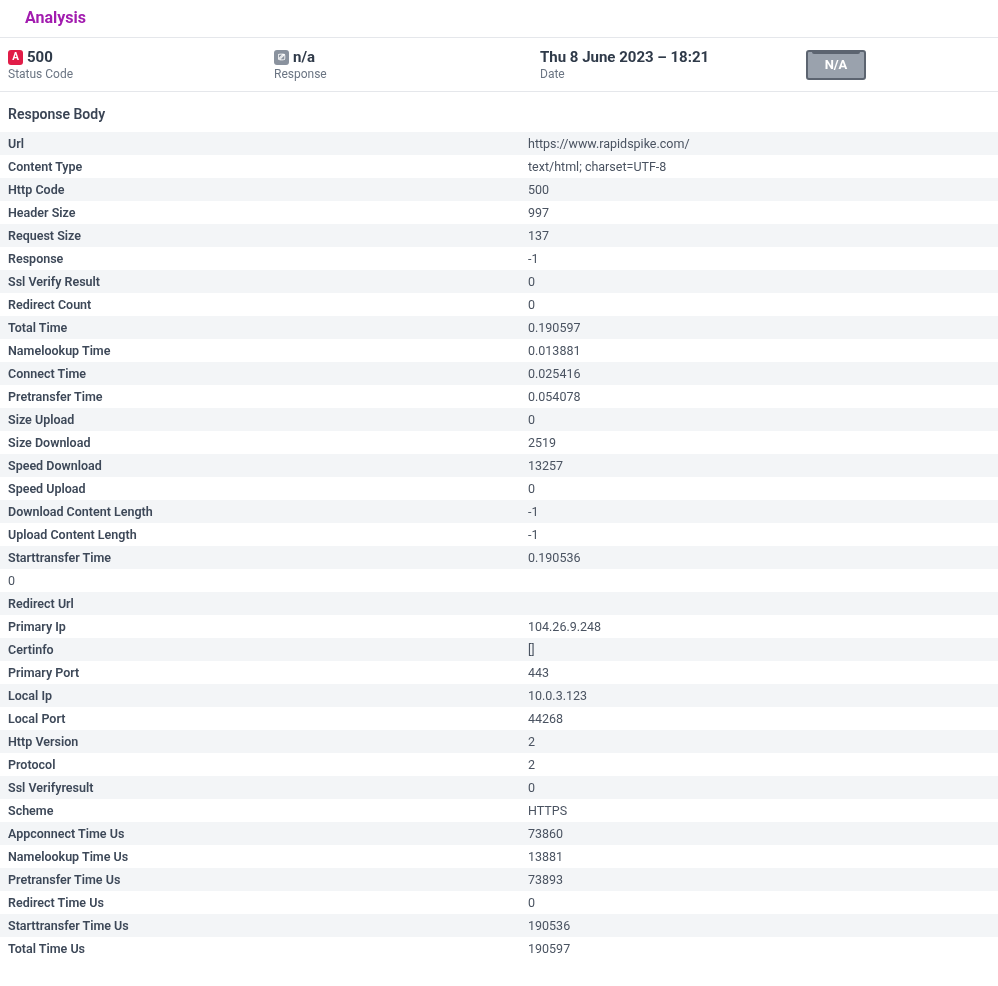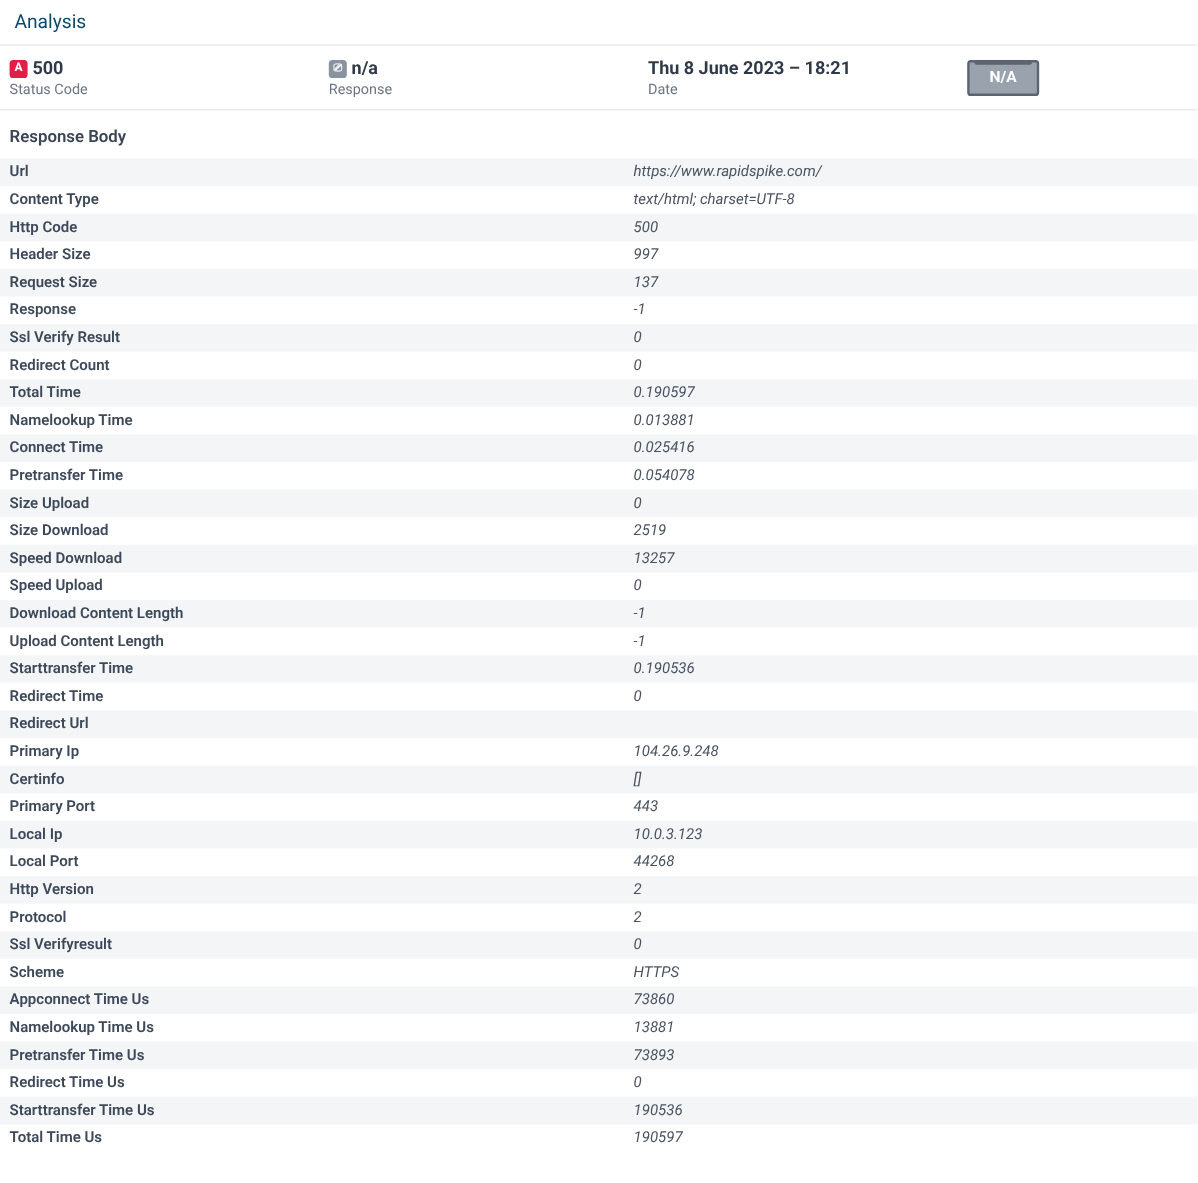--- a/index.html
+++ b/index.html
@@ -5,23 +5,23 @@
   * { box-sizing: border-box; margin: 0; padding: 0; }
   body {
     font-family: -apple-system, BlinkMacSystemFont, "Segoe UI", Roboto, "Helvetica Neue", Arial, sans-serif;
     background: #ffffff;
     color: #3d4858;
     font-size: 13px;
     width: 998px;
   }
   .title {
     font-size: 16px;
-    font-weight: 400;
-    color: #0c4a6e;
-    padding: 8px 8px 10px 12px;
+    font-weight: 700;
+    color: #a21caf;
+    padding: 8px 8px 10px 25px;
   }
   .summary {
     display: flex;
     border-top: 1px solid #e5e7eb;
     border-bottom: 1px solid #e5e7eb;
     padding: 10px 0 10px 0;
   }
   .summary-col {
     flex: 1;
     padding-left: 8px;
@@ -114,21 +114,20 @@
     padding: 4px 8px 4px 8px;
     font-weight: 600;
     font-size: 12.5px;
     color: #3d4858;
   }
   .cell-val {
     flex: 1;
     padding: 4px 8px 4px 8px;
     font-size: 12.5px;
     color: #4a5361;
-    font-style: italic;
   }
 </style>
 </head>
 <body>
 
 <div class="title">Analysis</div>
 
 <div class="summary">
   <div class="summary-col">
     <div class="summary-main">
@@ -230,21 +229,20 @@
     </div>
     <div class="row">
       <div class="cell-key">Upload Content Length</div>
       <div class="cell-val">-1</div>
     </div>
     <div class="row">
       <div class="cell-key">Starttransfer Time</div>
       <div class="cell-val">0.190536</div>
     </div>
     <div class="row">
-      <div class="cell-key">Redirect Time</div>
       <div class="cell-val">0</div>
     </div>
     <div class="row">
       <div class="cell-key">Redirect Url</div>
       <div class="cell-val"></div>
     </div>
     <div class="row">
       <div class="cell-key">Primary Ip</div>
       <div class="cell-val">104.26.9.248</div>
     </div>

